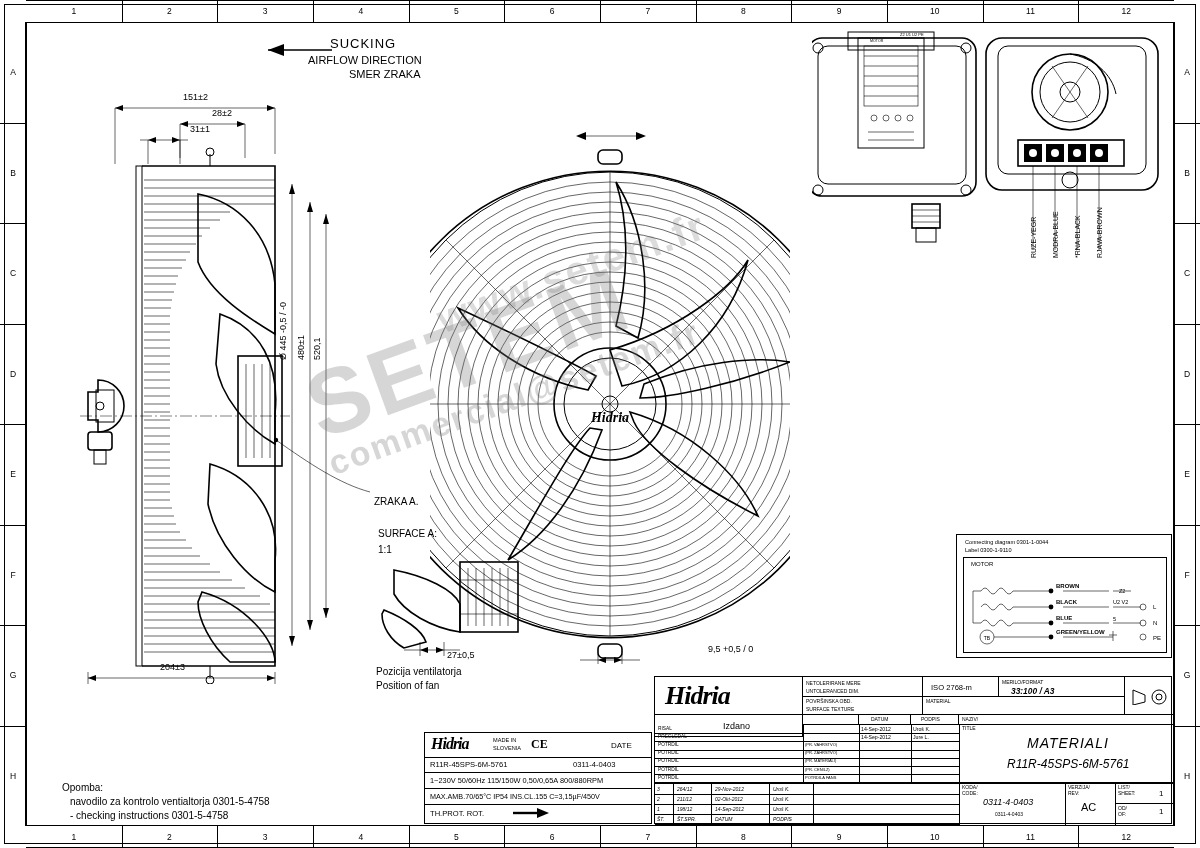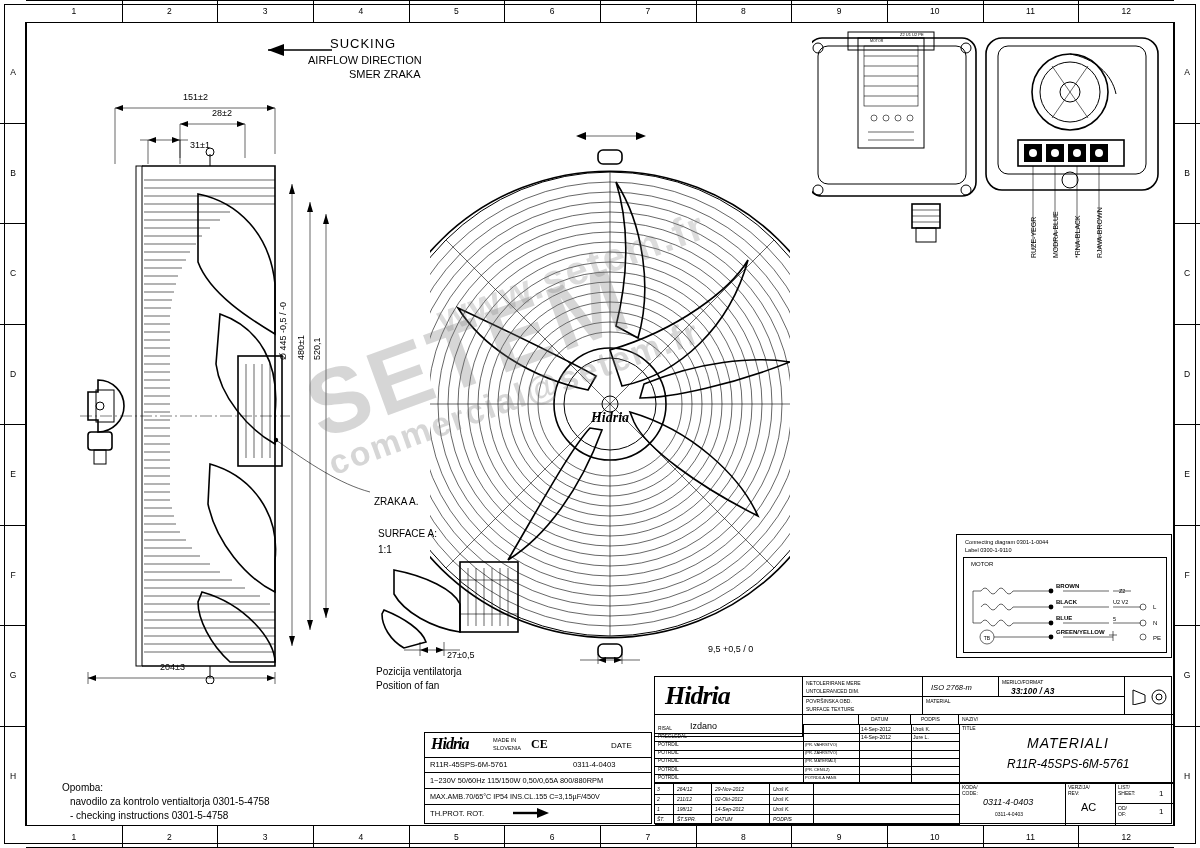--- a/index.html
+++ b/index.html
@@ -289,21 +289,21 @@
     <line x1="256" y1="130" x2="256" y2="534" class="thinl"></line>
     <polygon points="256,130 253,140 259,140" class="sf"></polygon>
       <polygon points="256,534 253,524 259,524" class="sf"></polygon>
 
     <path d="M206,356 C240,380 270,400 300,408" class="thinl"></path>
     <circle cx="206" cy="356" r="2.2" class="sf"></circle>
   </svg>
 
   <div class="lbl" style="left:183px;top:92px;">151±2</div>
   <div class="lbl" style="left:212px;top:108px;">28±2</div>
-  <div class="lbl" style="left:190px;top:140px;">31±1</div>
+  <div class="lbl" style="left:190px;top:124px;">31±1</div>
   <div class="lbl" style="left:278px;top:360px;transform:rotate(-90deg);transform-origin:left top;">Ø 445 -0,5 / -0</div>
   <div class="lbl" style="left:296px;top:360px;transform:rotate(-90deg);transform-origin:left top;">480±1</div>
   <div class="lbl" style="left:312px;top:360px;transform:rotate(-90deg);transform-origin:left top;">520,1</div>
   <div class="lbl" style="left:160px;top:662px;">204±3</div>
 
   <div class="lbl" style="left:374px;top:496px;font-size:10px;">ZRAKA A.</div>
   <div class="lbl" style="left:378px;top:528px;font-size:10px;">SURFACE A:</div>
   <div class="lbl" style="left:378px;top:544px;font-size:10px;">1:1</div>
 
   <svg style="position:absolute;left:364px;top:556px;" width="170" height="110">
@@ -543,42 +543,42 @@
 
   <div id="title-block">
 
     <div class="cell bdr-r bdr-b" style="left:0;top:0;width:148px;height:38px;border-right:1px solid #000;border-bottom:1px solid #000;"></div>
     <div class="hidria" style="position:absolute;left:10px;top:4px;">Hidria</div>
 
     <div class="cell bdr-r bdr-b" style="left:148px;top:0;width:120px;height:20px;border-right:1px solid #000;border-bottom:1px solid #000;"></div>
     <div class="lbl tiny2" style="left:151px;top:3px;">NETOLERIRANE MERE</div>
     <div class="lbl tiny2" style="left:151px;top:11px;">UNTOLERANCED DIM.</div>
     <div class="cell bdr-r bdr-b" style="left:268px;top:0;width:76px;height:20px;border-right:1px solid #000;border-bottom:1px solid #000;"></div>
-    <div class="lbl" style="left:276px;top:6px;font-size:7.6px;font-style:italic;">ISO 2768-m</div>
+    <div class="lbl" style="left:276px;top:6px;font-size:7.6px;">ISO 2768-m</div>
 
     <div class="cell bdr-r bdr-b" style="left:344px;top:0;width:126px;height:20px;border-right:1px solid #000;border-bottom:1px solid #000;"></div>
     <div class="lbl tiny2" style="left:347px;top:2px;">MERILO/FORMAT</div>
     <div class="lbl" style="left:356px;top:9px;font-size:8.4px;font-style:italic;font-weight:bold;">33:100 / A3</div>
 
     <div class="cell bdr-b" style="left:470px;top:0;width:48px;height:38px;border-bottom:1px solid #000;"></div>
     <svg style="position:absolute;left:476px;top:10px;" width="40" height="18">
       <path d="M2,3 L14,8 L14,15 L2,18 Z" class="s"></path>
       <circle cx="28" cy="10" r="7" class="s"></circle>
       <circle cx="28" cy="10" r="3" class="s"></circle>
     </svg>
 
     <div class="cell bdr-r bdr-b" style="left:148px;top:20px;width:120px;height:18px;border-right:1px solid #000;border-bottom:1px solid #000;"></div>
     <div class="lbl tiny2" style="left:151px;top:21px;">POVRŠINSKA OBD.</div>
     <div class="lbl tiny2" style="left:151px;top:29px;">SURFACE TEXTURE</div>
     <div class="cell bdr-r bdr-b" style="left:268px;top:20px;width:202px;height:18px;border-right:1px solid #000;border-bottom:1px solid #000;"></div>
     <div class="lbl tiny2" style="left:271px;top:21px;">MATERIAL</div>
     <div class="lbl" style="left:320px;top:26px;font-size:7px;"></div>
 
     <div class="cell bdr-r bdr-b" style="left:0;top:38px;width:148px;height:22px;border-right:1px solid #000;border-bottom:1px solid #000;"></div>
-    <div class="lbl" style="left:35px;top:44px;font-size:9px;text-align:center;">Izdano</div>
+    <div class="lbl" style="left:68px;top:44px;font-size:9px;text-align:center;">Izdano</div>
 
     <div class="cell bdr-r bdr-b" style="left:148px;top:38px;width:56px;height:10px;border-right:1px solid #000;border-bottom:1px solid #000;"></div>
     <div class="cell bdr-r bdr-b" style="left:204px;top:38px;width:52px;height:10px;border-right:1px solid #000;border-bottom:1px solid #000;"></div>
     <div class="lbl tiny2" style="left:216px;top:39px;">DATUM</div>
     <div class="cell bdr-r bdr-b" style="left:256px;top:38px;width:48px;height:10px;border-right:1px solid #000;border-bottom:1px solid #000;"></div>
     <div class="lbl tiny2" style="left:266px;top:39px;">PODPIS</div>
 
     <div class="cell bdr-b" style="left:304px;top:38px;width:214px;height:10px;border-bottom:1px solid #000;"></div>
     <div class="lbl tiny2" style="left:307px;top:39px;">NAZIV/</div>
 

